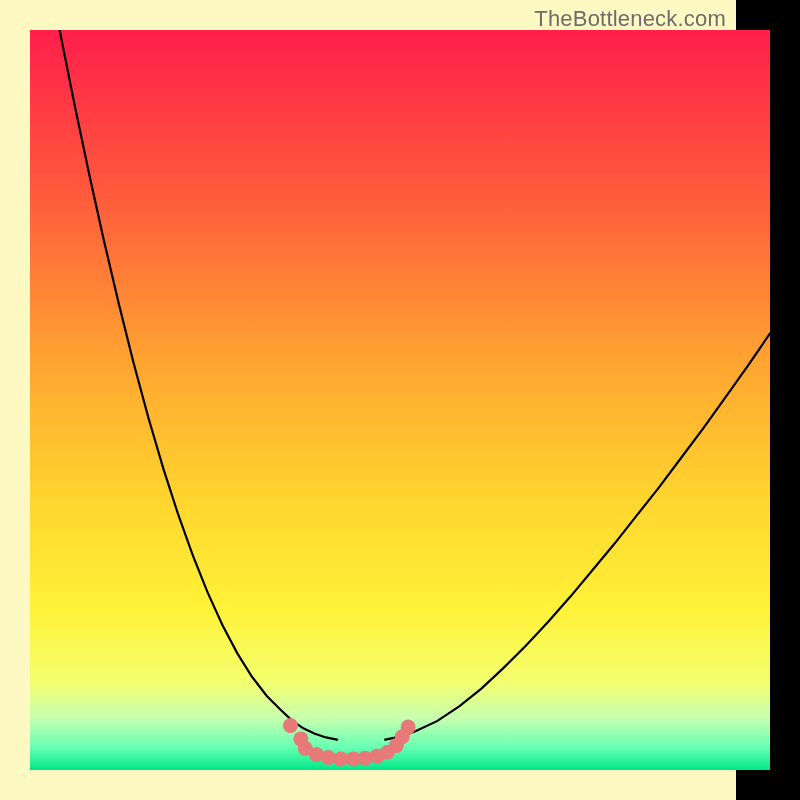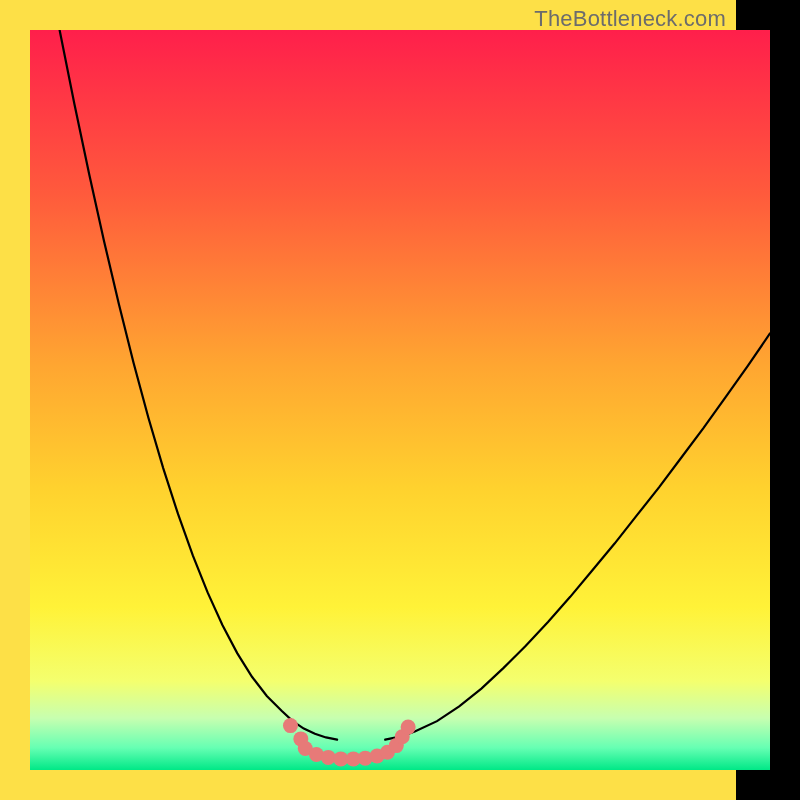--- a/index.html
+++ b/index.html
@@ -8,21 +8,21 @@
     width: 800px;
     height: 800px;
     background: #000;
     overflow: hidden;
     font-family: Arial, Helvetica, sans-serif;
   }
   .stage {
     position: relative;
     width: 736px;
     height: 800px;
-    background: #fde047;
+    background: #fef9c3;
   }
   .plot {
     position: absolute;
     left: 30px;
     top: 30px;
     width: 740px;
     height: 740px;
   }
   .watermark {
     position: absolute;

